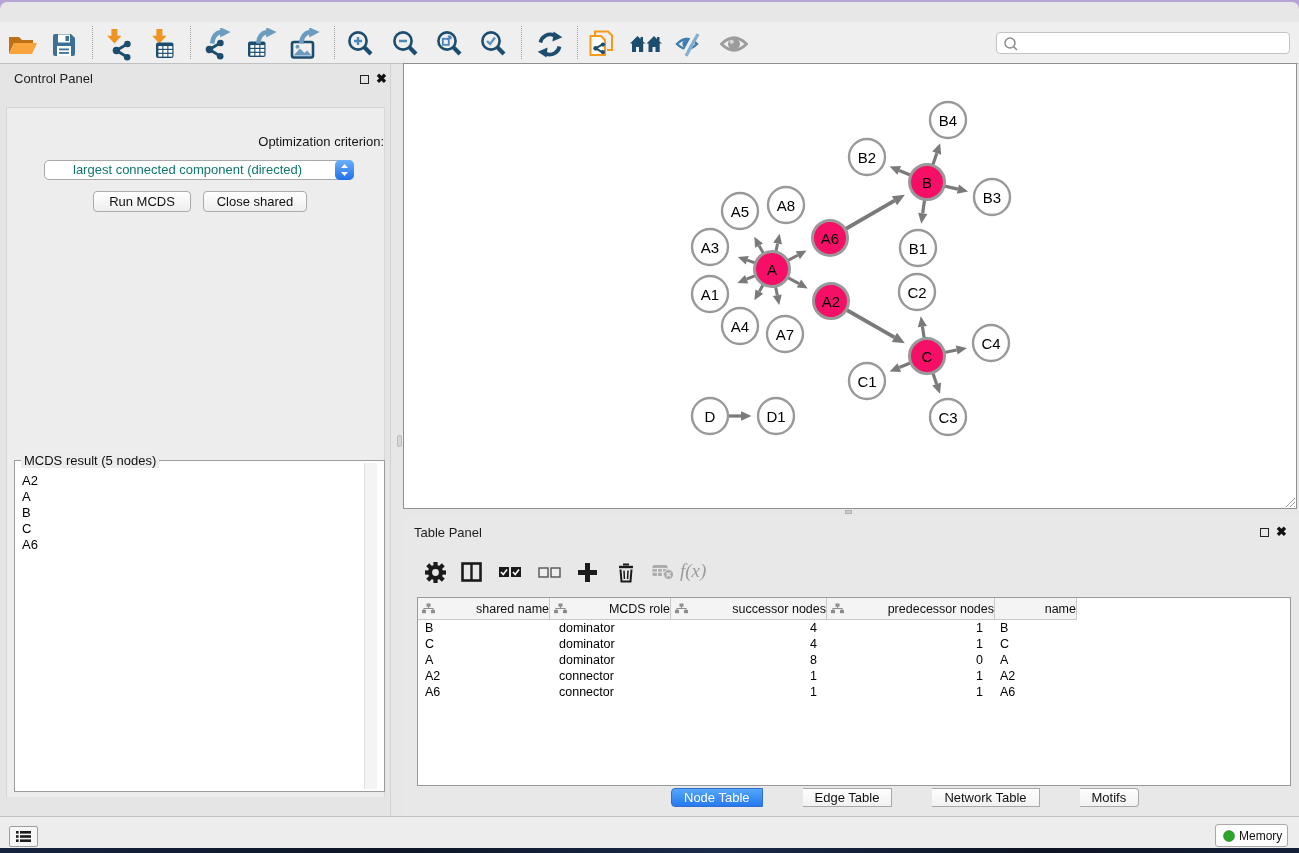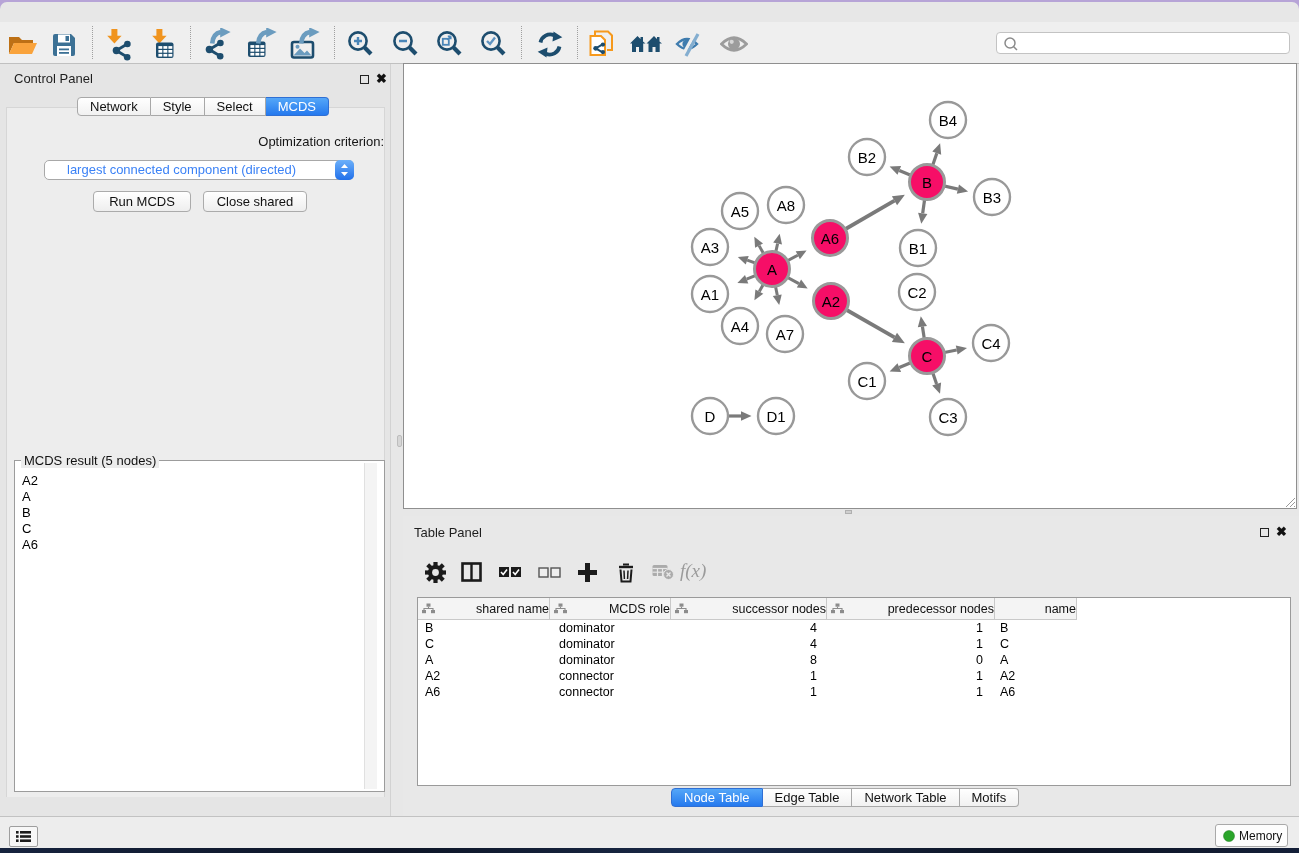--- a/index.html
+++ b/index.html
@@ -21,21 +21,21 @@
 #cpanel { position:absolute; left:0; top:62px; width:391px; height:752px; background:#e5e5e5; border-right:1px solid #d2d2d2; }
 .paneltitle { font-size:13px; color:#1e1e1e; }
 .winbtn-sq { position:absolute; width:9px; height:9px; border:1.5px solid #222; }
 .winbtn-x { position:absolute; font-size:13px; font-weight:bold; color:#111; line-height:10px; }
 .tabrow { position:absolute; display:flex; z-index:3; }
 .tab { height:19px; background:linear-gradient(#ffffff,#f1f1f1); border:1px solid #a8a8a8; border-left:none; font-size:13px; color:#111; text-align:center; line-height:17px; padding:0 12px; }
 .tab.first { border-left:1px solid #a8a8a8; border-radius:4px 0 0 4px; }
 .tab.last { border-radius:0 4px 4px 0; }
 .tab.sel { background:linear-gradient(#55a7f8,#2579ee); color:#fff; border-color:#2f6fd4; }
 #cpinner { position:absolute; left:6px; top:43px; width:379px; height:690px; background:#ededed; border:1px solid #d6d6d6; border-bottom:none; }
-.ddown { position:absolute; left:37px; top:52px; width:310px; height:20px; background:#fff; border:1px solid #a8a8a8; border-radius:5px; font-size:13px; color:#3b82f6; line-height:18px; padding-left:22px; }
+.ddown { position:absolute; left:37px; top:52px; width:310px; height:20px; background:#fff; border:1px solid #a8a8a8; border-radius:5px; font-size:13px; color:#0f766e; line-height:18px; padding-left:28px; }
 .ddbtn { position:absolute; right:-1px; top:-1px; width:19px; height:20px; border-radius:5px; background:linear-gradient(#6cb0fa,#2170ea); }
 .btn { position:absolute; height:21px; background:linear-gradient(#ffffff,#eeeeee); border:1px solid #ababab; border-radius:4px; font-size:13px; color:#111; text-align:center; line-height:19px; }
 #groupbox { position:absolute; left:14px; top:396px; width:371px; height:332px; border:1px solid #9c9c9c; background:#fff; }
 #gtitle { position:absolute; left:6px; top:-8px; background:#ececec; padding:0 3px; font-size:13px; color:#111; }
 #mlist { position:absolute; left:2px; top:12px; font-size:13px; color:#000; line-height:16px; padding-left:5px; }
 #mscroll { position:absolute; right:7px; top:2px; width:13px; height:326px; background:#f4f4f4; border-left:1px solid #e0e0e0; }
 
 #nwin { position:absolute; left:403px; top:61px; width:894px; height:446px; background:#fff; border:1px solid #8f8f8f; }
 #ntitle { position:absolute; left:0; top:0; width:892px; height:21px; background:linear-gradient(#f3f3f3,#d9d9d9); border-bottom:1px solid #aeaeae; }
 #ntitle .t { position:absolute; width:100%; text-align:center; top:3px; font-size:13px; color:#2c2c2c; }
@@ -216,26 +216,20 @@
         <svg width="20" height="18" style="position:absolute;left:5px;top:2px;">
           <circle cx="8" cy="8" r="5" fill="none" stroke="#8b8b8b" stroke-width="1.5"></circle>
           <line x1="11.5" y1="11.5" x2="15" y2="15" stroke="#8b8b8b" stroke-width="1.5"></line>
         </svg>
       </div>
   </div>
   <div id="cpanel">
     <div class="paneltitle" style="position:absolute;left:14px;top:7px;">Control Panel</div>
     <div class="winbtn-sq" style="left:360px;top:11px;"></div>
     <div class="winbtn-x" style="left:376px;top:10px;">✖</div>
-    <div class="tabrow" style="left:77px;top:33px;">
-      <div class="tab first">Network</div>
-      <div class="tab">Style</div>
-      <div class="tab">Select</div>
-      <div class="tab last sel">MCDS</div>
-    </div>
     <div id="cpinner">
       <div style="position:absolute;left:0;top:26px;width:100%;text-align:right;font-size:13px;color:#141414;">Optimization criterion:</div>
       <div class="ddown">largest connected component (directed)
         <div class="ddbtn"><svg width="19" height="20">
               <path d="M9.5,4 L13,8 L6,8 Z" fill="#fff"></path>
               <path d="M9.5,16 L13,12 L6,12 Z" fill="#fff"></path>
             </svg></div>
       </div>
       <div class="btn" style="left:86px;top:83px;width:98px;">Run MCDS</div>
       <div class="btn" style="left:196px;top:83px;width:104px;">Close shared</div>
@@ -459,21 +453,21 @@
       <div class="tr" style="left:141px;top:70px;">connector</div>
       <div class="tr" style="left:253px;top:70px;width:146px;text-align:right;">1</div>
       <div class="tr" style="left:409px;top:70px;width:156px;text-align:right;">1</div>
       <div class="tr" style="left:582px;top:70px;">A2</div>
       <div class="tr" style="left:7px;top:86px;">A6</div>
       <div class="tr" style="left:141px;top:86px;">connector</div>
       <div class="tr" style="left:253px;top:86px;width:146px;text-align:right;">1</div>
       <div class="tr" style="left:409px;top:86px;width:156px;text-align:right;">1</div>
       <div class="tr" style="left:582px;top:86px;">A6</div>
     </div>
-    <div class="tabrow" style="left:268px;top:272px;">
+    <div class="tabrow" style="left:268px;top:272px;gap:40px;">
       <div class="tab first sel">Node Table</div>
       <div class="tab">Edge Table</div>
       <div class="tab">Network Table</div>
       <div class="tab last">Motifs</div>
     </div>
   </div>
   <div id="statusbar">
     <div style="position:absolute;left:9px;top:9px;width:29px;height:21px;background:#f7f7f7;border:1px solid #9e9e9e;border-radius:2px;">
       <svg width="27" height="19">
           <g fill="#1c1c1c">

